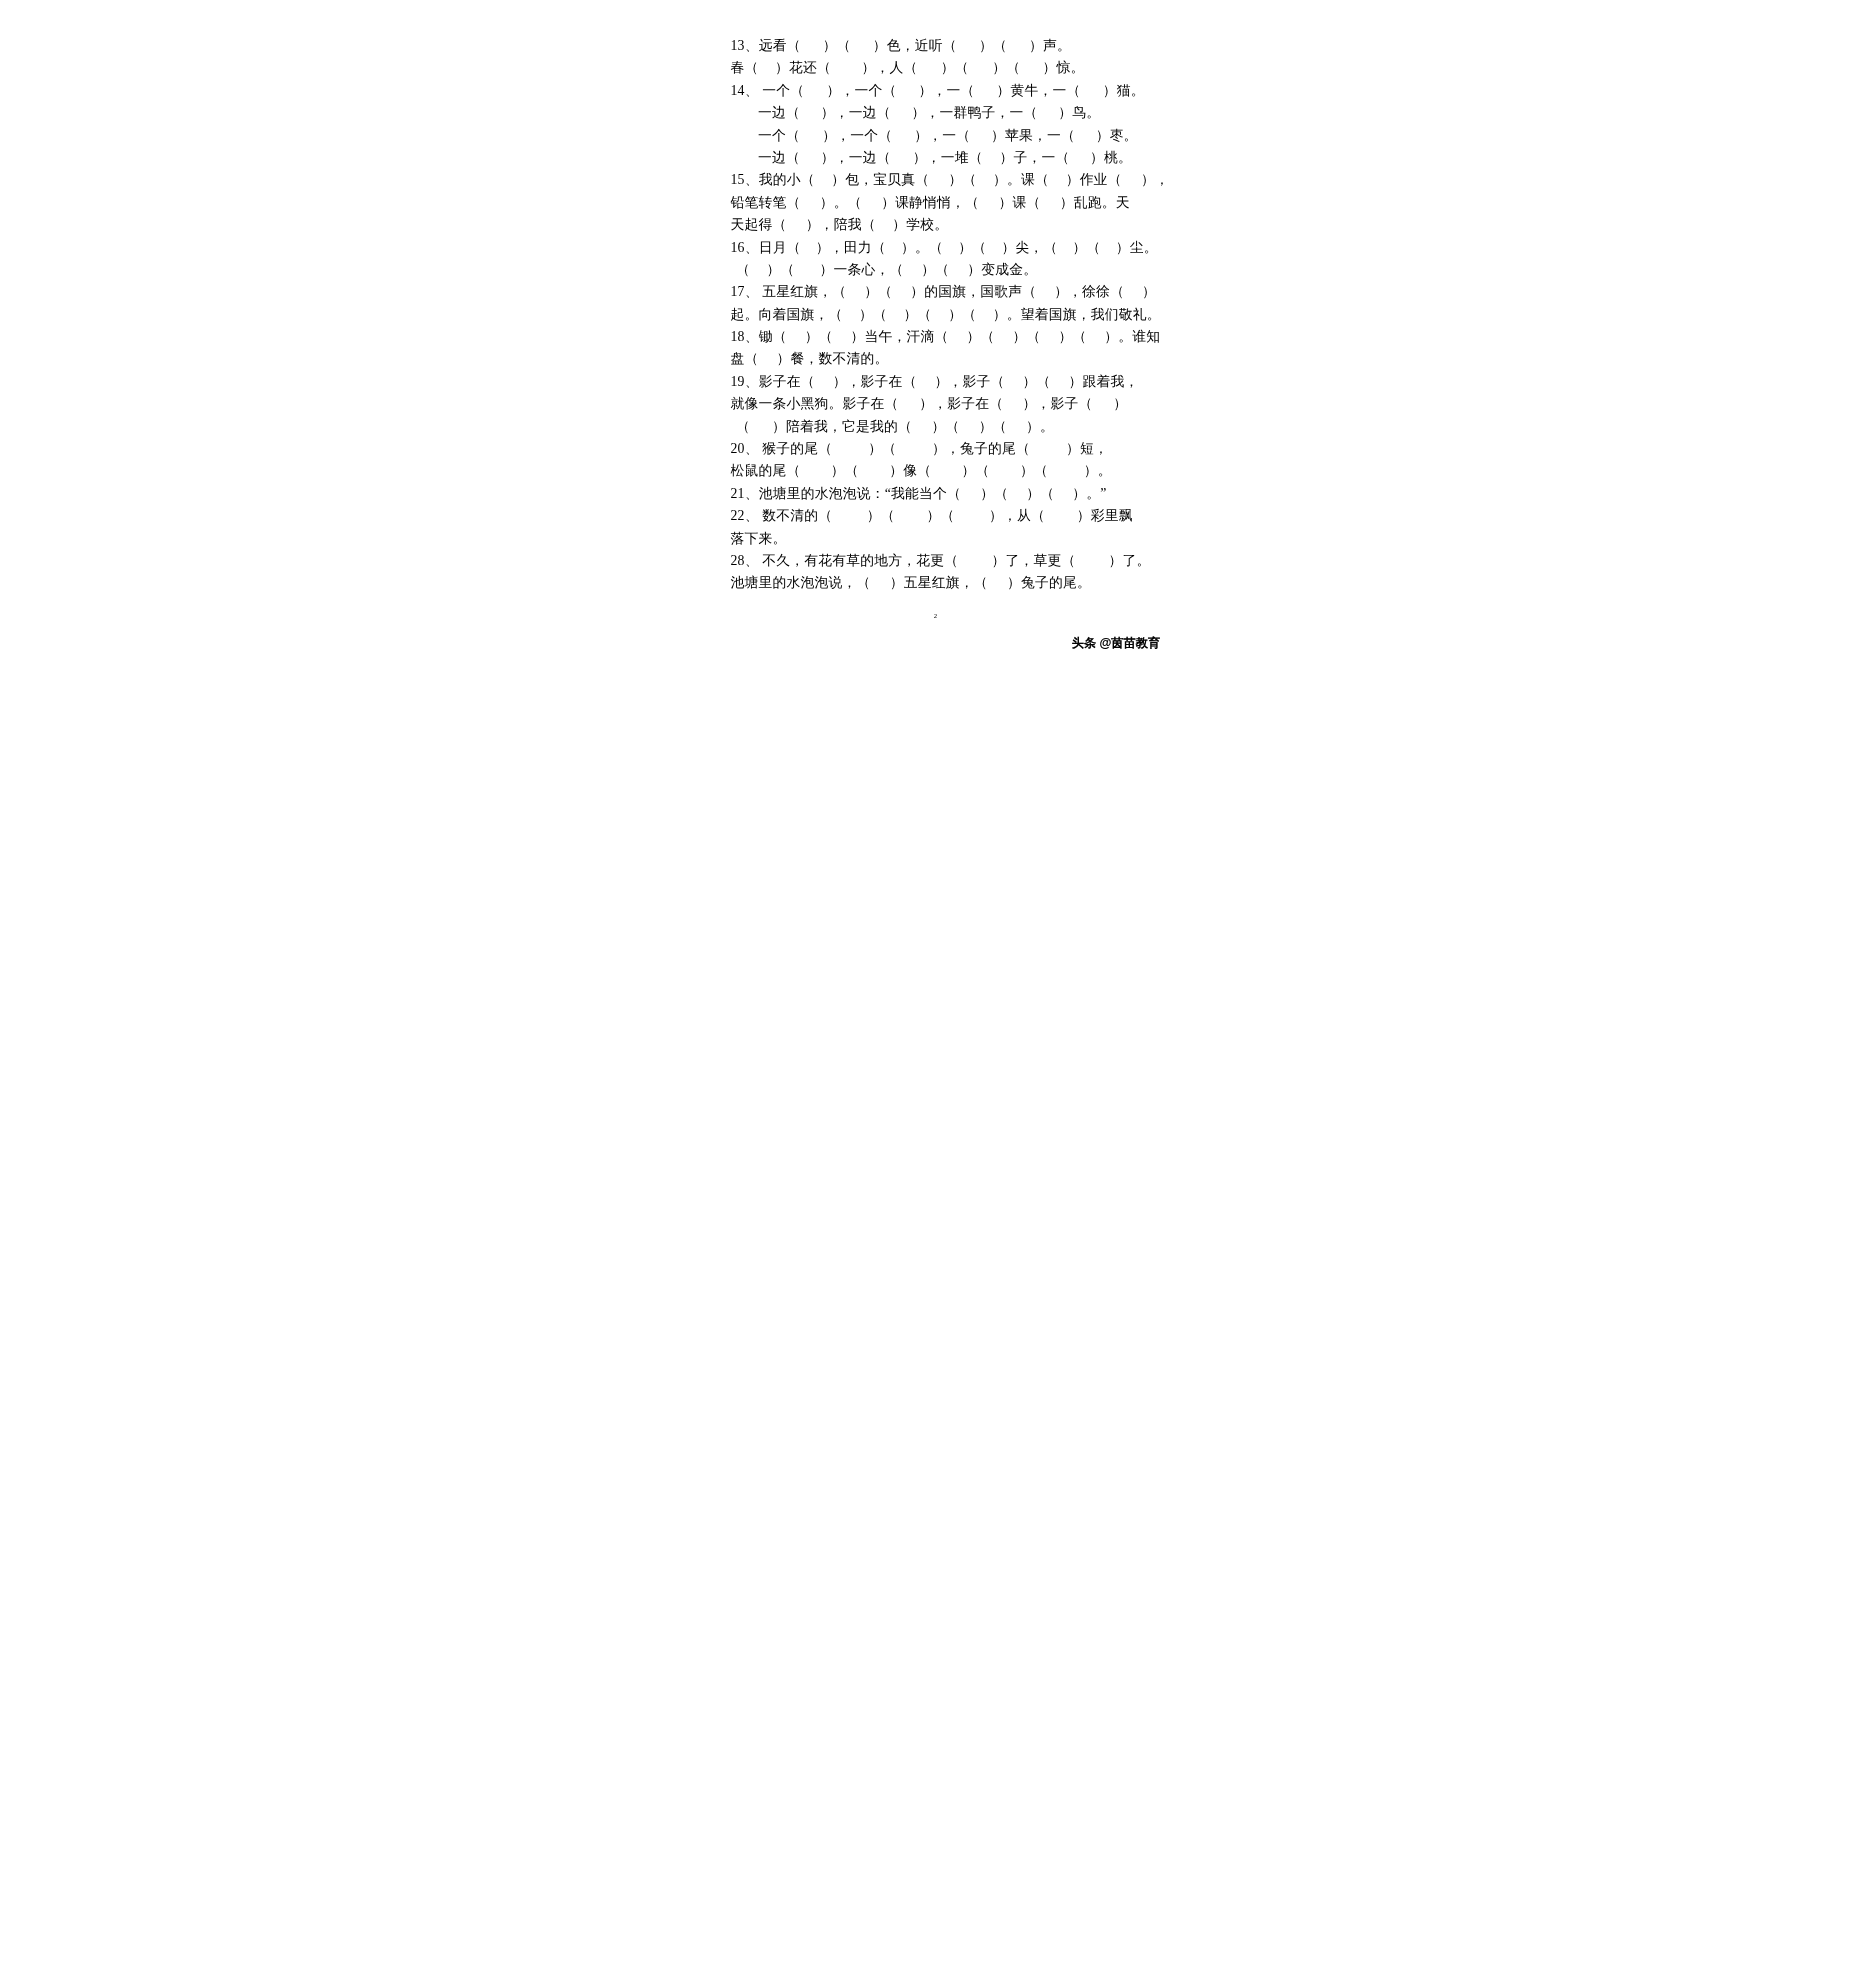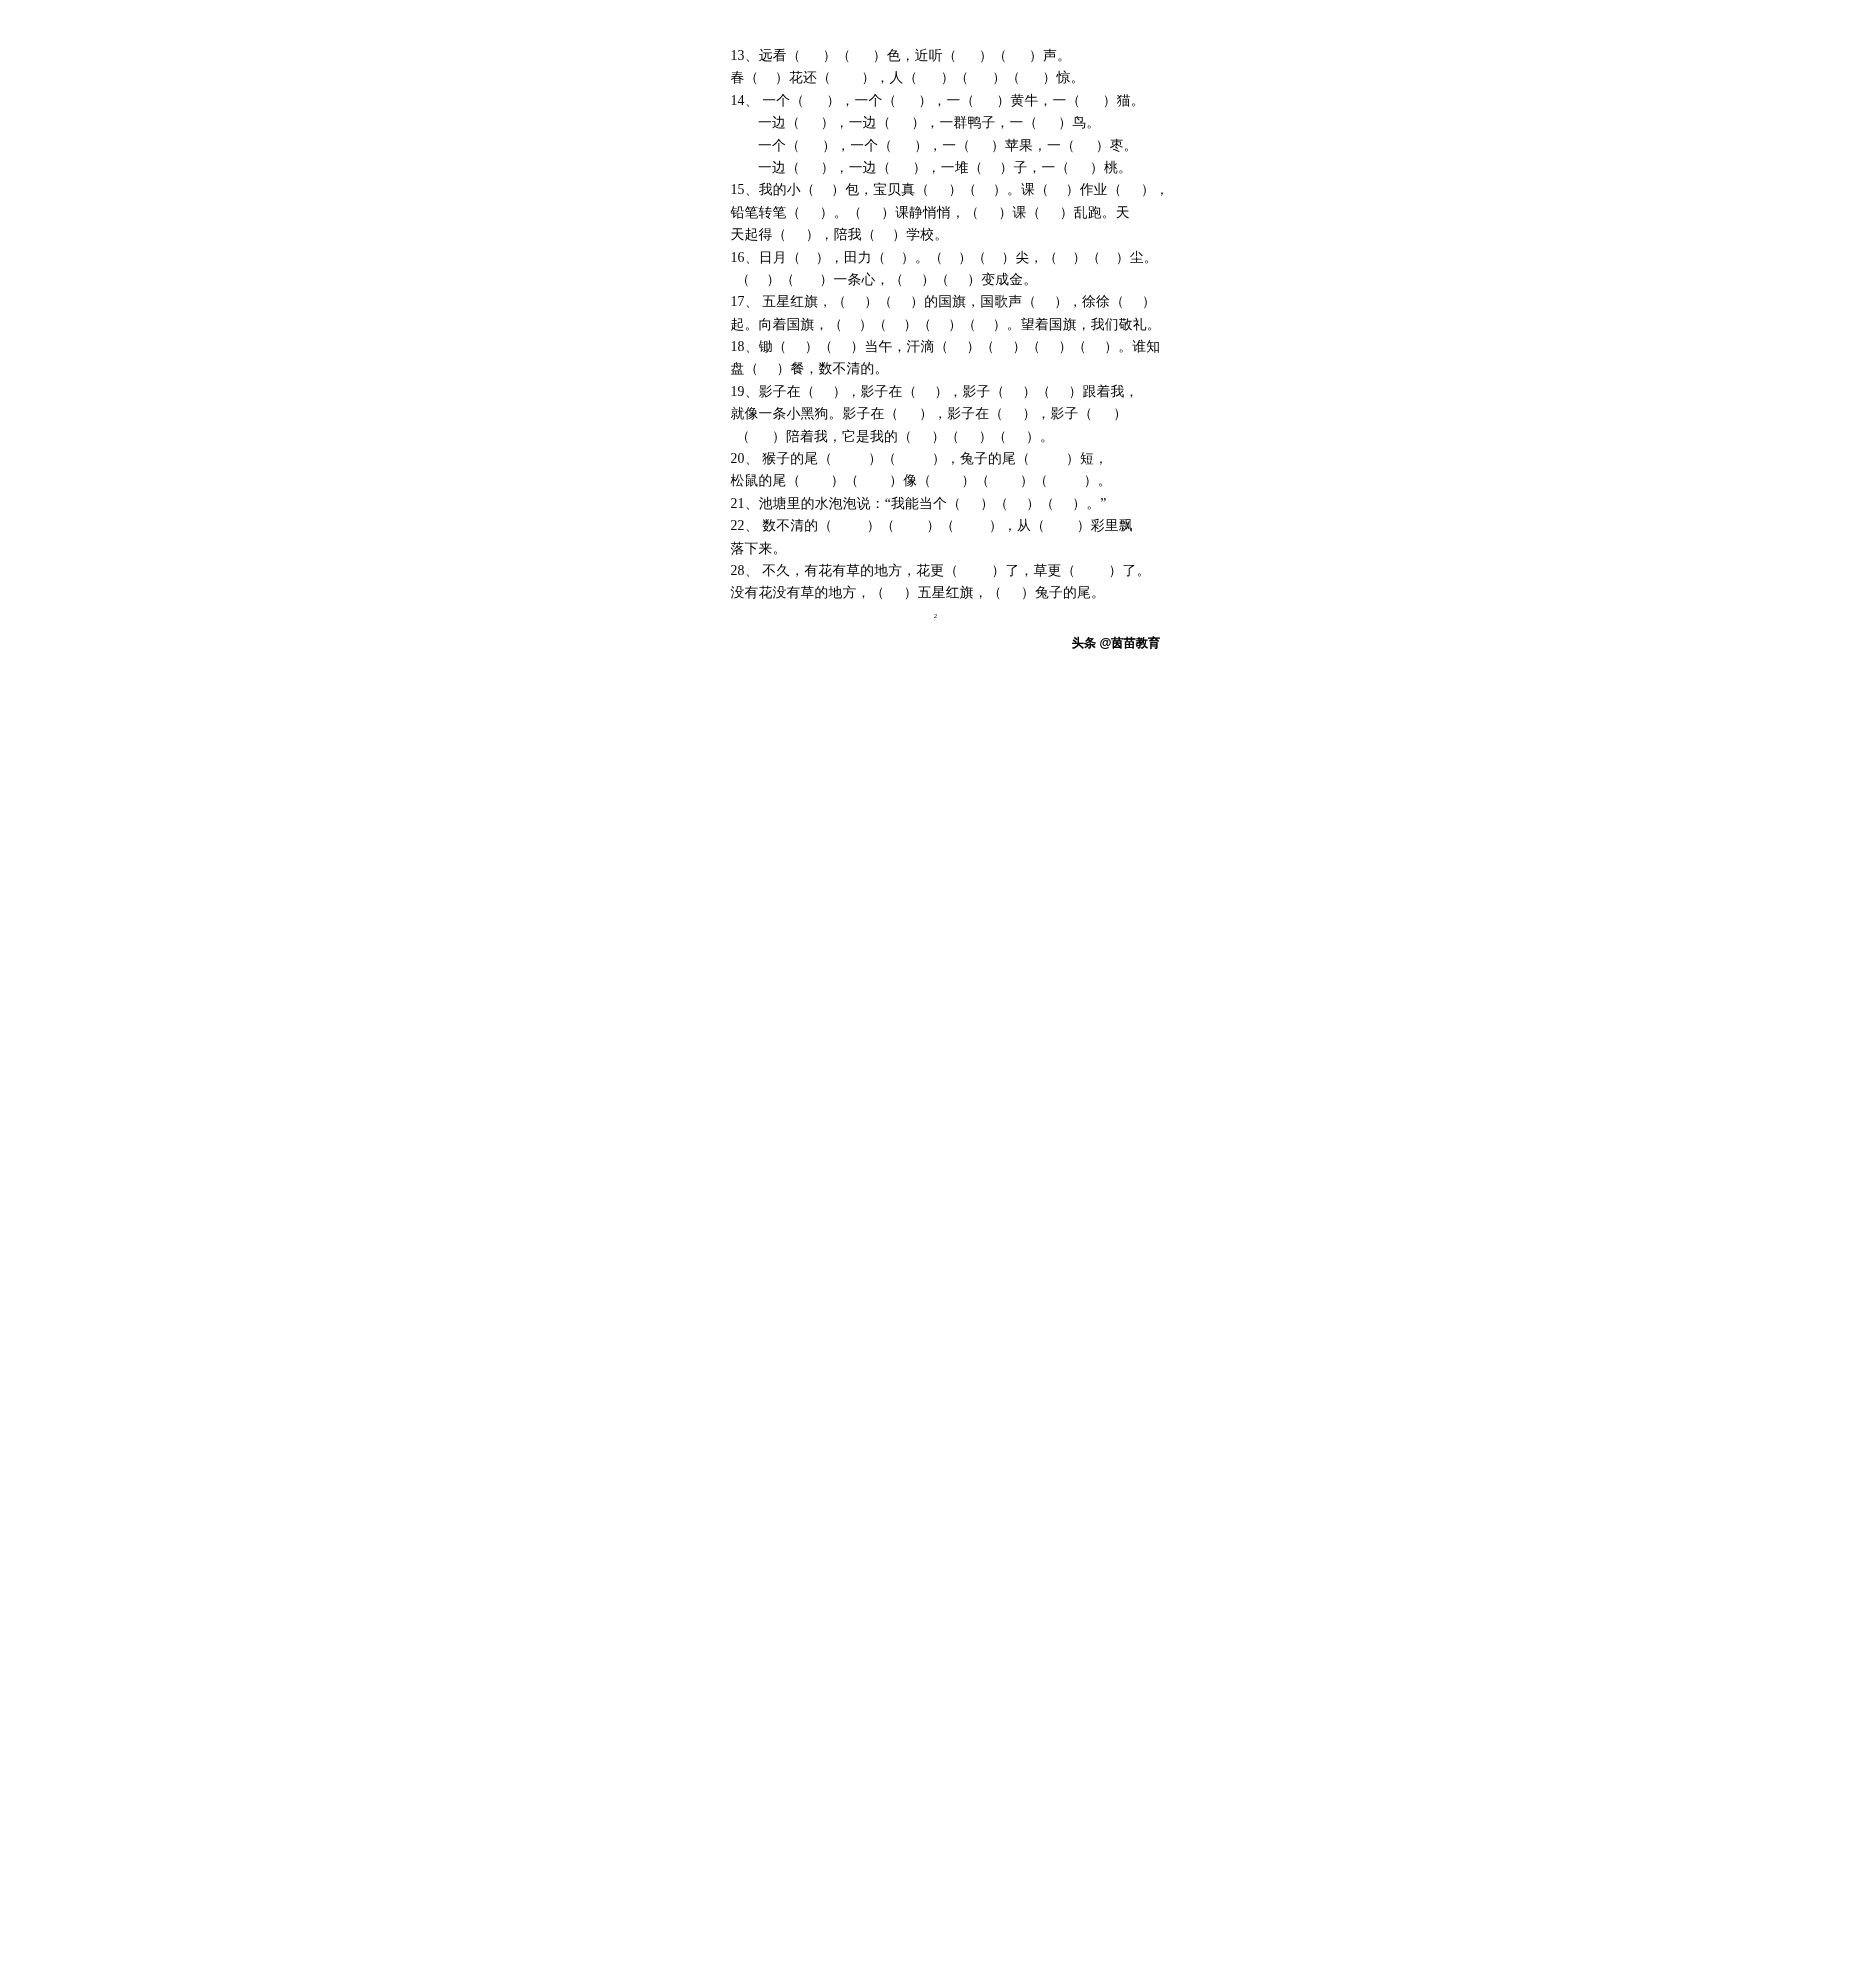--- a/index.html
+++ b/index.html
@@ -12,21 +12,21 @@
     width: 468px;
     height: 662px;
     margin: 0 auto;
     background: #ffffff;
     color: #000000;
     font-family: "Liberation Serif", "DejaVu Serif", serif;
     overflow: hidden;
   }
   .content {
     position: absolute;
-    top: 45px;
+    top: 35px;
     left: 29px;
     right: 11.8px;
   }
   .line {
     font-size: 13.8px;
     height: 22.4px;
     line-height: 22.4px;
     white-space: nowrap;
     letter-spacing: 0.2px;
   }
@@ -80,18 +80,18 @@
       <div class="line"><span>盘</span><span><span class="paren">（</span><span class="gap" style="width: 1.3em;"></span><span class="paren">）</span></span><span>餐，数不清的。</span></div>
       <div class="line"><span>19、影子在</span><span><span class="paren">（</span><span class="gap" style="width: 1.3em;"></span><span class="paren">）</span></span><span>，影子在</span><span><span class="paren">（</span><span class="gap" style="width: 1.3em;"></span><span class="paren">）</span></span><span>，影子</span><span><span class="paren">（</span><span class="gap" style="width: 1.3em;"></span><span class="paren">）</span></span><span><span class="paren">（</span><span class="gap" style="width: 1.3em;"></span><span class="paren">）</span></span><span>跟着我，</span></div>
       <div class="line"><span>就像一条小黑狗。影子在</span><span><span class="paren">（</span><span class="gap" style="width: 1.5em;"></span><span class="paren">）</span></span><span>，影子在</span><span><span class="paren">（</span><span class="gap" style="width: 1.4em;"></span><span class="paren">）</span></span><span>，影子</span><span><span class="paren">（</span><span class="gap" style="width: 1.5em;"></span><span class="paren">）</span></span></div>
       <div class="line" style="padding-left: 0.4em;"><span><span class="paren">（</span><span class="gap" style="width: 1.6em;"></span><span class="paren">）</span></span><span>陪着我，它是我的</span><span><span class="paren">（</span><span class="gap" style="width: 1.4em;"></span><span class="paren">）</span></span><span><span class="paren">（</span><span class="gap" style="width: 1.4em;"></span><span class="paren">）</span></span><span><span class="paren">（</span><span class="gap" style="width: 1.4em;"></span><span class="paren">）</span></span><span>。</span></div>
       <div class="line"><span>20、 猴子的尾</span><span><span class="paren">（</span><span class="gap" style="width: 2.6em;"></span><span class="paren">）</span></span><span><span class="paren">（</span><span class="gap" style="width: 2.6em;"></span><span class="paren">）</span></span><span>，兔子的尾</span><span><span class="paren">（</span><span class="gap" style="width: 2.6em;"></span><span class="paren">）</span></span><span>短，</span></div>
       <div class="line"><span>松鼠的尾</span><span><span class="paren">（</span><span class="gap" style="width: 2.2em;"></span><span class="paren">）</span></span><span><span class="paren">（</span><span class="gap" style="width: 2.2em;"></span><span class="paren">）</span></span><span>像</span><span><span class="paren">（</span><span class="gap" style="width: 2.2em;"></span><span class="paren">）</span></span><span><span class="paren">（</span><span class="gap" style="width: 2.2em;"></span><span class="paren">）</span></span><span><span class="paren">（</span><span class="gap" style="width: 2.6em;"></span><span class="paren">）</span></span><span>。</span></div>
       <div class="line"><span>21、池塘里的水泡泡说：“我能当个</span><span><span class="paren">（</span><span class="gap" style="width: 1.4em;"></span><span class="paren">）</span></span><span><span class="paren">（</span><span class="gap" style="width: 1.3em;"></span><span class="paren">）</span></span><span><span class="paren">（</span><span class="gap" style="width: 1.3em;"></span><span class="paren">）</span></span><span>。”</span></div>
       <div class="line"><span>22、 数不清的</span><span><span class="paren">（</span><span class="gap" style="width: 2.5em;"></span><span class="paren">）</span></span><span><span class="paren">（</span><span class="gap" style="width: 2.3em;"></span><span class="paren">）</span></span><span><span class="paren">（</span><span class="gap" style="width: 2.5em;"></span><span class="paren">）</span></span><span>，从</span><span><span class="paren">（</span><span class="gap" style="width: 2.3em;"></span><span class="paren">）</span></span><span>彩里飘</span></div>
       <div class="line"><span>落下来。</span></div>
       <div class="line"><span>28、 不久，有花有草的地方，花更</span><span><span class="paren">（</span><span class="gap" style="width: 2.4em;"></span><span class="paren">）</span></span><span>了，草更</span><span><span class="paren">（</span><span class="gap" style="width: 2.4em;"></span><span class="paren">）</span></span><span>了。</span></div>
-      <div class="line"><span>没有花没有草的地方，</span><span><span class="paren">（</span><span class="gap" style="width: 1.4em;"></span><span class="paren">）</span></span><span>五星红旗，</span><span><span class="paren">（</span><span class="gap" style="width: 1.4em;"></span><span class="paren">）</span></span><span>兔子的尾。</span></div>
+      <div class="line"><span>池塘里的水泡泡说，</span><span><span class="paren">（</span><span class="gap" style="width: 1.4em;"></span><span class="paren">）</span></span><span>五星红旗，</span><span><span class="paren">（</span><span class="gap" style="width: 1.4em;"></span><span class="paren">）</span></span><span>兔子的尾。</span></div>
     </div>
   <div class="footer-page-number">2</div>
   <div class="watermark">头条 @茵苗教育</div>
 </div>
 
 
 </body></html>

